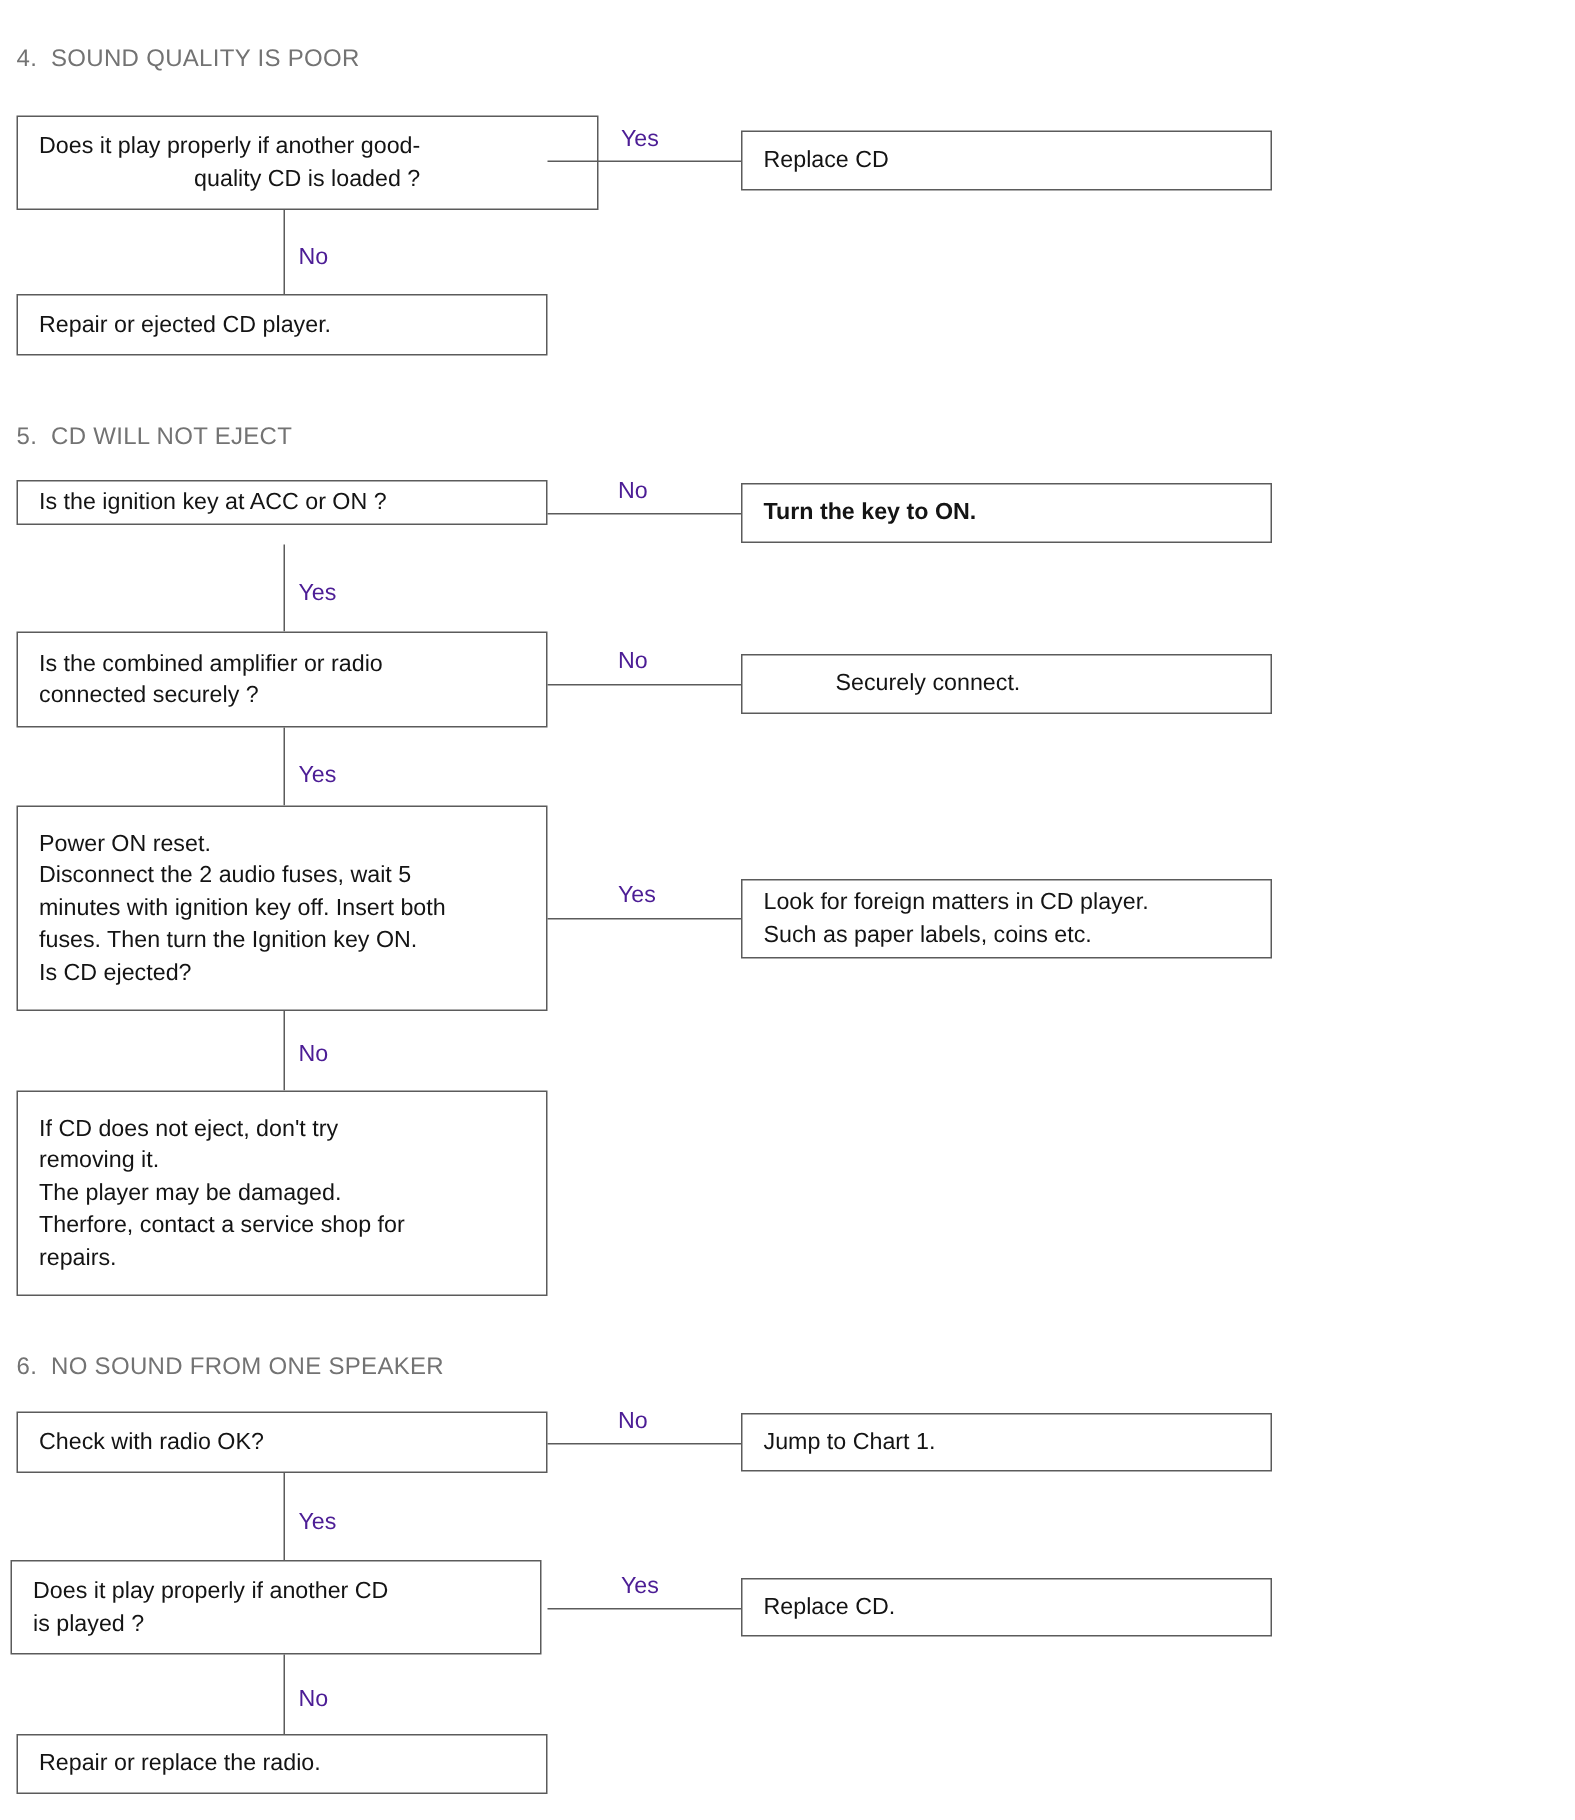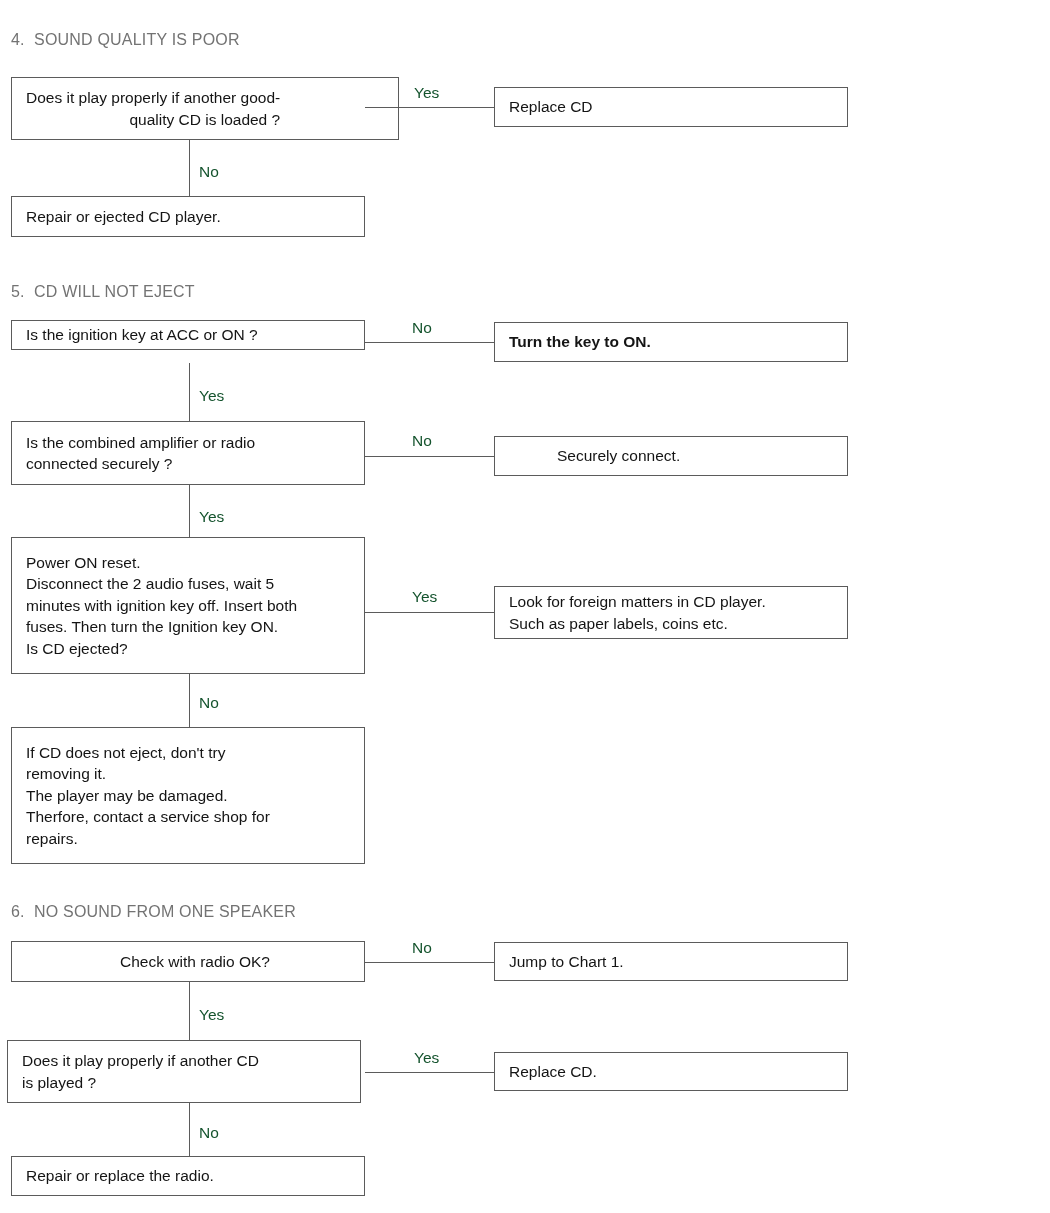--- a/index.html
+++ b/index.html
@@ -52,21 +52,21 @@
   }
   .edge-h {
     position: absolute;
     height: 1.4px;
     background: #5b5b5b;
   }
   .edge-label {
     position: absolute;
     font-size: 15.5px;
     line-height: 17px;
-    color: #14532d;
+    color: #4c1d95;
     white-space: pre;
   }
 </style>
 </head>
 <body>
 
 <div class="canvas">
 
   <div class="section-title" style="left:11px; top:31px;">4.  SOUND QUALITY IS POOR</div>
 
@@ -142,21 +142,21 @@
   <div class="node" style="left:11px; top:727px; width:354px; height:137px;">
     <span class="node-text">If  CD does not eject, don't try
 removing it.
 The player may be damaged.
 Therfore,  contact a service shop for
 repairs.</span>
   </div>
 
   <div class="section-title" style="left:11px; top:903px;">6.  NO SOUND FROM ONE SPEAKER</div>
 
-  <div class="node" style="left:11px; top:941px; width:354px; height:41px;justify-content:center;">
+  <div class="node" style="left:11px; top:941px; width:354px; height:41px;">
     <span class="node-text">Check with radio OK?</span>
   </div>
 
   <div class="edge-h" style="left:365px; top:962px; width:129px;"></div>
   <div class="edge-label" style="left:412px; top:939px;">No</div>
 
   <div class="node" style="left:494px; top:942px; width:354px; height:39px;">
     <span class="node-text">Jump to Chart 1.</span>
   </div>
 

